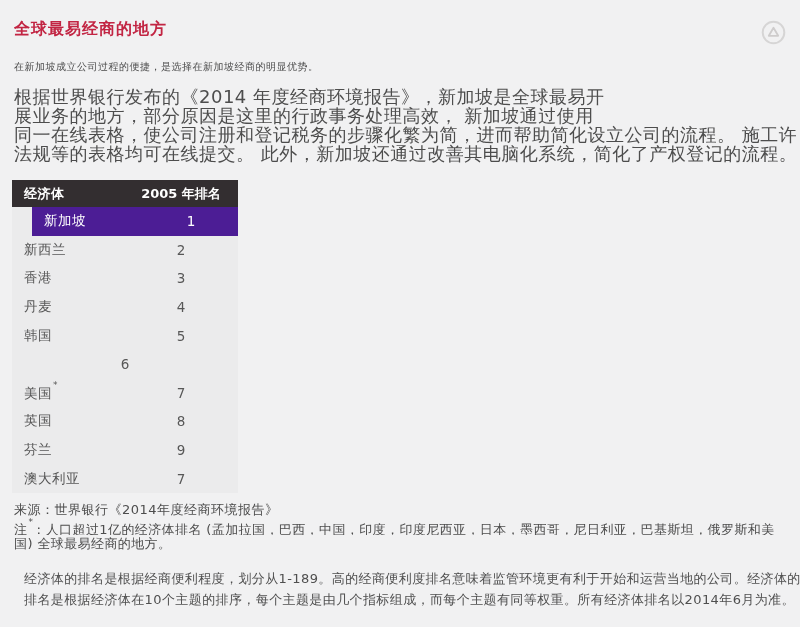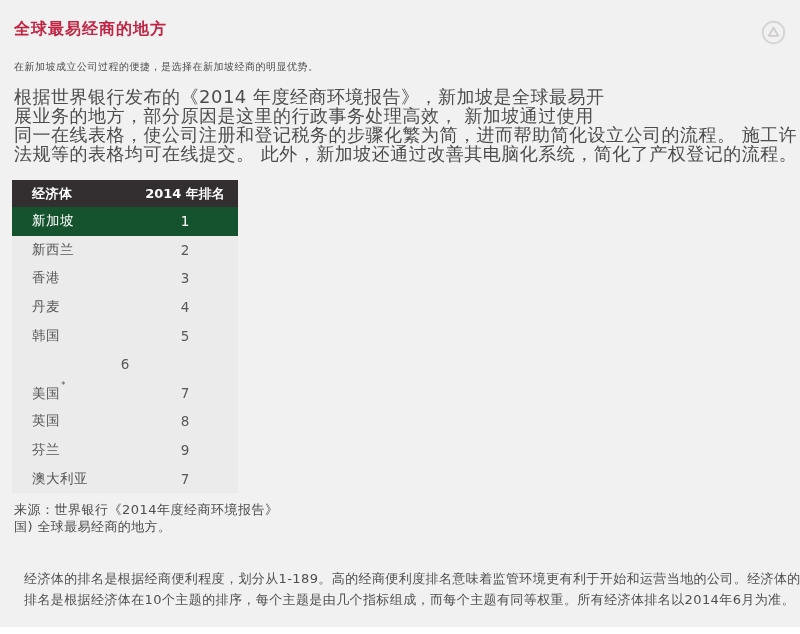--- a/index.html
+++ b/index.html
@@ -33,22 +33,22 @@
   }
   .thead{
     display:flex;align-items:center;height:27px;
     background:#332e30;color:#ffffff;font-size:13px;font-weight:bold;
   }
   .tbody{background:#ebebec;}
   .trow{
     display:flex;align-items:center;height:28.6px;
     font-size:13.5px;color:#575757;
   }
-  .trow.highlight{background:#14532d;color:#ffffff;}
-  .tname{padding-left:20px;width:100px;letter-spacing:0.5px;}
+  .trow.highlight{background:#4c1d95;color:#ffffff;margin-left:20px;}
+  .tname{padding-left:12px;width:100px;letter-spacing:0.5px;}
   .trank{flex:1;text-align:center;}
   sup.ast{font-size:9px;position:relative;top:-4px;left:1px;}
 
   .source-line{
     left:14px;top:501px;width:700px;
     font-size:13px;color:#4d4d4d;letter-spacing:0.5px;
   }
   .note{left:14px;top:518px;width:782px;font-size:13px;color:#4d4d4d;}
   .note .line{height:17px;line-height:17px;letter-spacing:0.4px;}
 
@@ -76,21 +76,21 @@
 <div class="abs intro">
   <div class="line nowrap">根据世界银行发布的《2014 年度经商环境报告》，新加坡是全球最易开</div>
   <div class="line nowrap">展业务的地方，部分原因是这里的行政事务处理高效， 新加坡通过使用</div>
   <div class="line nowrap">同一在线表格，使公司注册和登记税务的步骤化繁为简，进而帮助简化设立公司的流程。 施工许可、新工作场所安全保障和医疗保健</div>
   <div class="line nowrap">法规等的表格均可在线提交。 此外，新加坡还通过改善其电脑化系统，简化了产权登记的流程。</div>
 </div>
 
 <div class="abs rank-table">
   <div class="thead">
     <span class="tname">经济体</span>
-    <span class="trank">2014 年排名</span>
+    <span class="trank">2005 年排名</span>
   </div>
   <div class="tbody">
     <div class="trow highlight">
       <span class="tname">新加坡</span>
       <span class="trank">1</span>
     </div>
     <div class="trow">
       <span class="tname">新西兰</span>
       <span class="trank">2</span>
     </div>
@@ -124,20 +124,21 @@
     <div class="trow">
       <span class="tname">澳大利亚</span>
       <span class="trank">7</span>
     </div>
   </div>
 </div>
 
 <div class="abs source-line nowrap">来源：世界银行《2014年度经商环境报告》</div>
 
 <div class="abs note">
+  <div class="line nowrap"><span>注</span><sup class="ast">*</sup><span>：人口超过1亿的经济体排名 (孟加拉国，巴西，中国，印度，印度尼西亚，日本，墨西哥，尼日利亚，巴基斯坦，俄罗斯和美</span></div>
   <div class="line nowrap">国)  全球最易经商的地方。</div>
 </div>
 
 <div class="abs footer-para">
   <div class="line nowrap">经济体的排名是根据经商便利程度，划分从1-189。高的经商便利度排名意味着监管环境更有利于开始和运营当地的公司。经济体的</div>
   <div class="line nowrap">排名是根据经济体在10个主题的排序，每个主题是由几个指标组成，而每个主题有同等权重。所有经济体排名以2014年6月为准。</div>
 </div>
 
 <div class="abs bottom-strip"></div>
 

